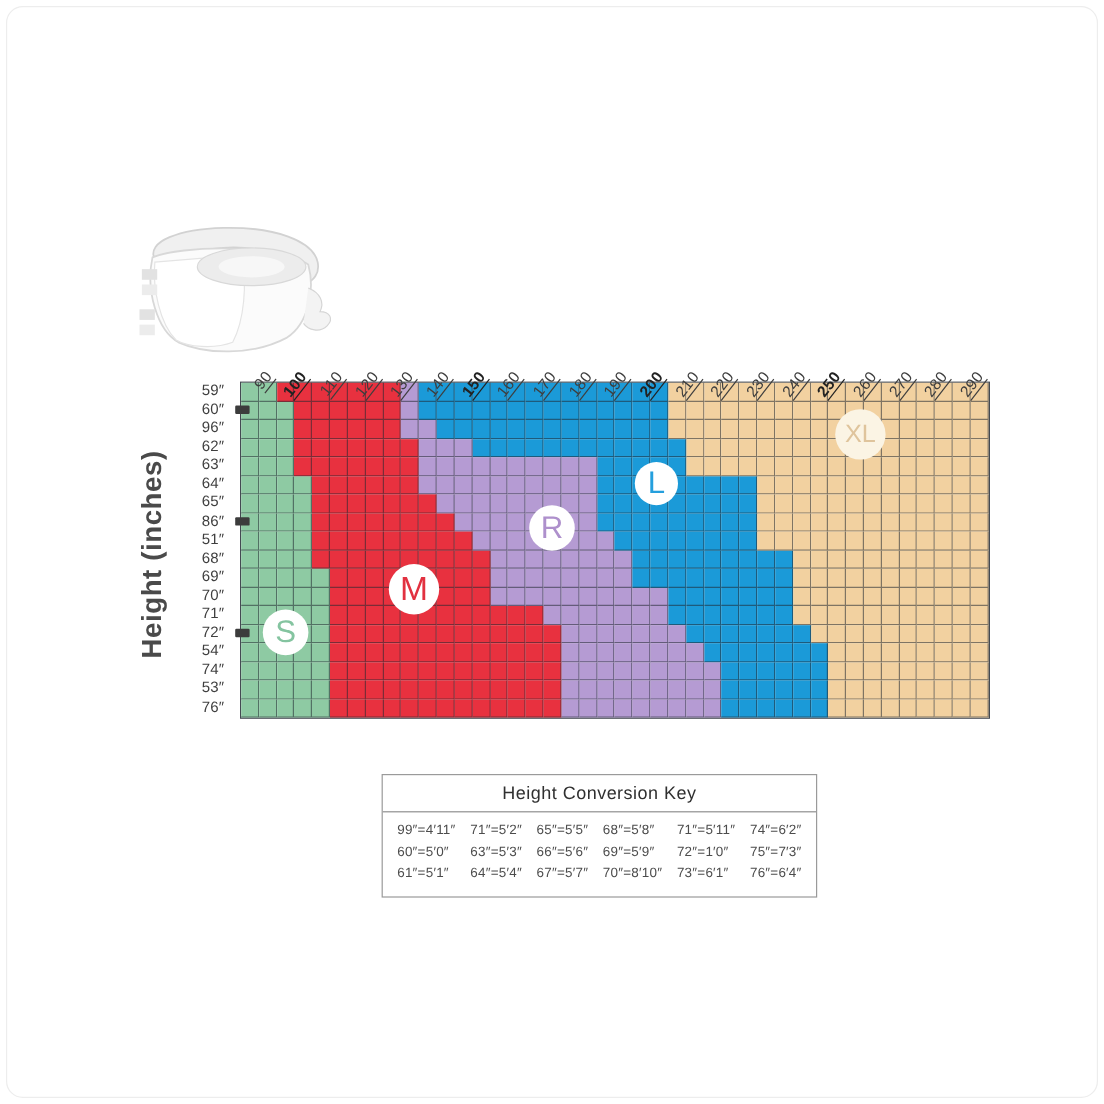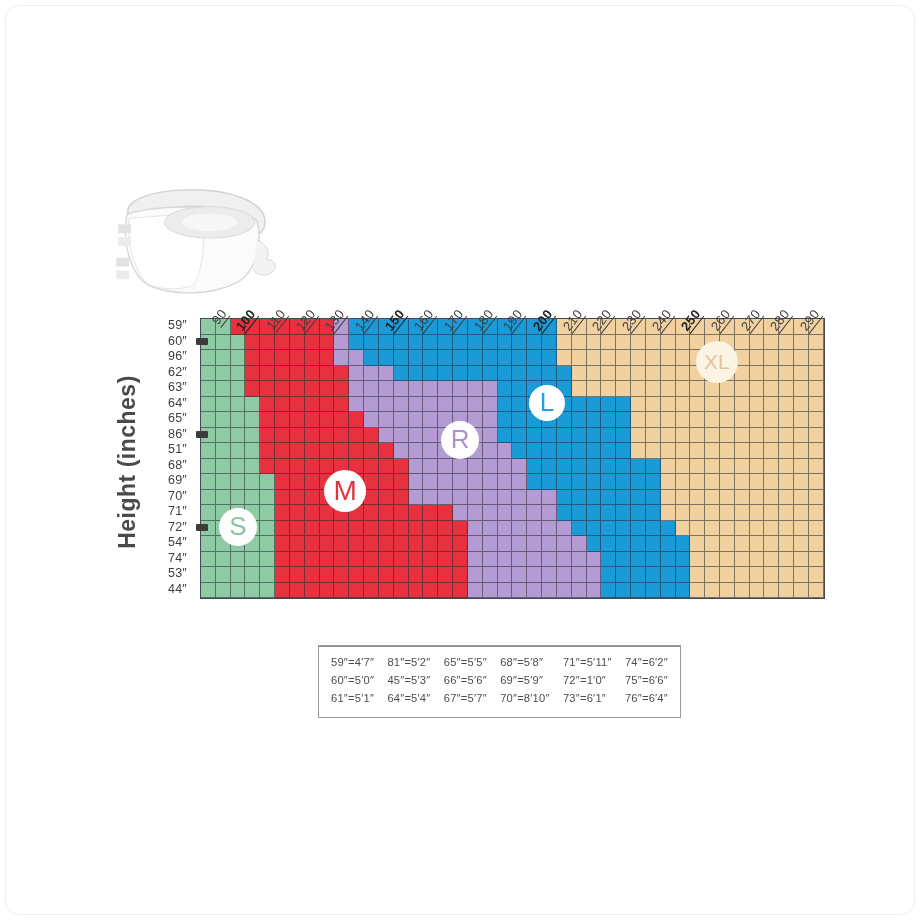--- a/index.html
+++ b/index.html
@@ -79,21 +79,21 @@
       <div class="ylab">86″</div>
       <div class="ylab">51″</div>
       <div class="ylab">68″</div>
       <div class="ylab">69″</div>
       <div class="ylab">70″</div>
       <div class="ylab">71″</div>
       <div class="ylab">72″</div>
       <div class="ylab">54″</div>
       <div class="ylab">74″</div>
       <div class="ylab">53″</div>
-      <div class="ylab">44″</div>
+      <div class="ylab">76″</div>
     </div>
   <div id="grid">
       <div class="grow">
         <div class="cell" style="background: rgb(142, 202, 163);"></div>
         <div class="cell" style="background: rgb(142, 202, 163);"></div>
         <div class="cell" style="background: rgb(232, 49, 63);"></div>
         <div class="cell" style="background: rgb(232, 49, 63);"></div>
         <div class="cell" style="background: rgb(232, 49, 63);"></div>
         <div class="cell" style="background: rgb(232, 49, 63);"></div>
         <div class="cell" style="background: rgb(232, 49, 63);"></div>
@@ -910,47 +910,48 @@
     <div class="hmark" style="left: 196px; top: 523.75px;"></div>
     <div id="badges">
       <div class="badge" style="left: 237.973px; top: 526.94px; height: 38px; width: 38px; font-size: 26px; background: rgb(255, 255, 255); color: rgb(132, 196, 160);">S</div>
       <div class="badge" style="left: 345.07px; top: 490.98px; height: 42px; width: 42px; font-size: 28px; background: rgb(255, 255, 255); color: rgb(226, 49, 64);">M</div>
       <div class="badge" style="left: 460.028px; top: 439.985px; height: 38px; width: 38px; font-size: 26px; background: rgb(255, 255, 255); color: rgb(174, 144, 204);">R</div>
       <div class="badge" style="left: 547.1px; top: 402.94px; height: 36px; width: 36px; font-size: 26px; background: rgb(255, 255, 255); color: rgb(37, 159, 221);">L</div>
       <div class="badge" style="left: 716.942px; top: 362.02px; height: 42px; width: 42px; font-size: 21px; background: rgb(251, 244, 228); color: rgb(223, 196, 156);">XL</div>
     </div>
 
   <div id="key">
+    <div class="ktitle">Height Conversion Key</div>
     <div class="krule"></div>
     <div class="kcols">
         <div class="kcol">
-          <div class="kentry">59″=4′7″</div>
+          <div class="kentry">99″=4′11″</div>
           <div class="kentry">60″=5′0″</div>
           <div class="kentry">61″=5′1″</div>
         </div>
         <div class="kcol">
-          <div class="kentry">81″=5′2″</div>
-          <div class="kentry">45″=5′3″</div>
+          <div class="kentry">71″=5′2″</div>
+          <div class="kentry">63″=5′3″</div>
           <div class="kentry">64″=5′4″</div>
         </div>
         <div class="kcol">
           <div class="kentry">65″=5′5″</div>
           <div class="kentry">66″=5′6″</div>
           <div class="kentry">67″=5′7″</div>
         </div>
         <div class="kcol">
           <div class="kentry">68″=5′8″</div>
           <div class="kentry">69″=5′9″</div>
           <div class="kentry">70″=8′10″</div>
         </div>
         <div class="kcol">
           <div class="kentry">71″=5′11″</div>
           <div class="kentry">72″=1′0″</div>
           <div class="kentry">73″=6′1″</div>
         </div>
         <div class="kcol">
           <div class="kentry">74″=6′2″</div>
-          <div class="kentry">75″=6′6″</div>
+          <div class="kentry">75″=7′3″</div>
           <div class="kentry">76″=6′4″</div>
         </div>
       </div>
   </div>
 </div>
 
 </body></html>

